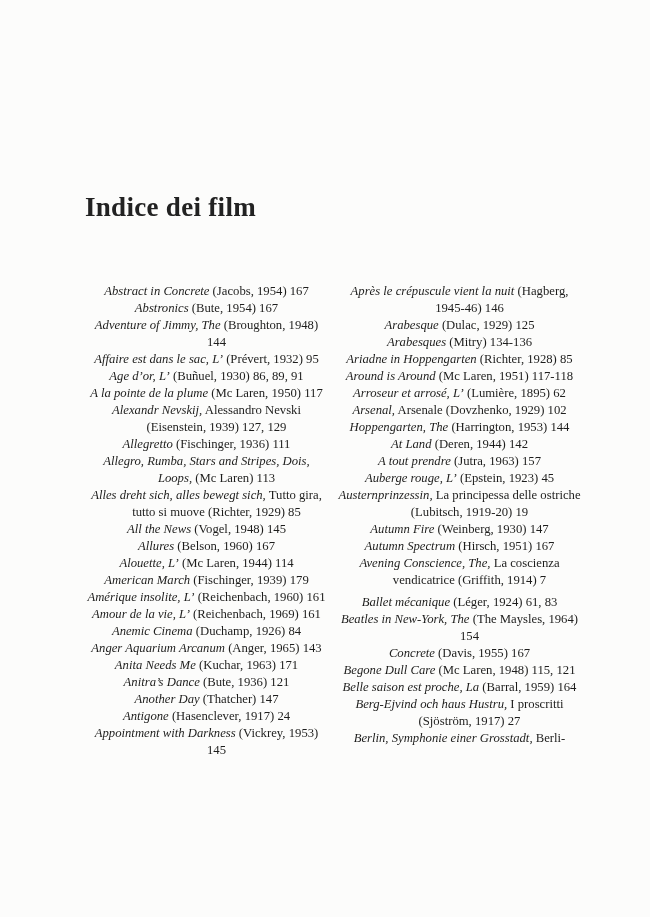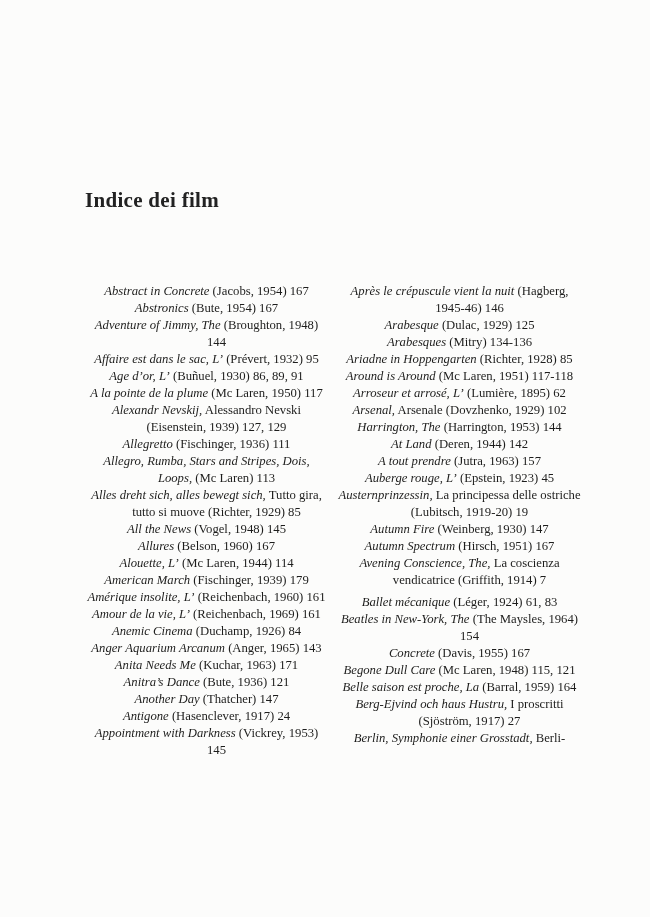--- a/index.html
+++ b/index.html
@@ -13,21 +13,21 @@
     height: 917px;
     background: #fcfcfb;
     color: #1d1d1c;
     font-family: "Liberation Serif", "DejaVu Serif", serif;
     overflow: hidden;
   }
   .page-title {
     position: absolute;
     left: 85px;
     top: 174px;
-    font-size: 21px;
+    font-size: 27px;
     letter-spacing: 0.3px;
     color: #222;
   }
   .index-columns {
     position: absolute;
     left: 85px;
     top: 283px;
     width: 496px;
     display: flex;
     gap: 10px;
@@ -82,21 +82,21 @@
         <p class="entry"><span class="title-it">Appointment with Darkness</span><span> (Vickrey, 1953) 145</span></p>
       </div>
     <div class="index-column" id="col-right">
         <p class="entry"><span class="title-it">Après le crépuscule vient la nuit</span><span> (Hagberg, 1945-46) 146</span></p>
         <p class="entry"><span class="title-it">Arabesque</span><span> (Dulac, 1929) 125</span></p>
         <p class="entry"><span class="title-it">Arabesques</span><span> (Mitry) 134-136</span></p>
         <p class="entry"><span class="title-it">Ariadne in Hoppengarten</span><span> (Richter, 1928) 85</span></p>
         <p class="entry"><span class="title-it">Around is Around</span><span> (Mc Laren, 1951) 117-118</span></p>
         <p class="entry"><span class="title-it">Arroseur et arrosé, L’</span><span> (Lumière, 1895) 62</span></p>
         <p class="entry"><span class="title-it">Arsenal,</span><span> Arsenale (Dovzhenko, 1929) 102</span></p>
-        <p class="entry"><span class="title-it">Harrington, The</span><span> (Harrington, 1953) 144</span></p>
+        <p class="entry"><span class="title-it">Hoppengarten, The</span><span> (Harrington, 1953) 144</span></p>
         <p class="entry"><span class="title-it">At Land</span><span> (Deren, 1944) 142</span></p>
         <p class="entry"><span class="title-it">A tout prendre</span><span> (Jutra, 1963) 157</span></p>
         <p class="entry"><span class="title-it">Auberge rouge, L’</span><span> (Epstein, 1923) 45</span></p>
         <p class="entry"><span class="title-it">Austernprinzessin,</span><span> La principessa delle ostriche (Lubitsch, 1919-20) 19</span></p>
         <p class="entry"><span class="title-it">Autumn Fire</span><span> (Weinberg, 1930) 147</span></p>
         <p class="entry"><span class="title-it">Autumn Spectrum</span><span> (Hirsch, 1951) 167</span></p>
         <p class="entry"><span class="title-it">Avening Conscience, The,</span><span> La coscienza vendicatrice (Griffith, 1914) 7</span></p>
         <p class="entry gap"><span class="title-it">Ballet mécanique</span><span> (Léger, 1924) 61, 83</span></p>
         <p class="entry"><span class="title-it">Beatles in New-York, The</span><span> (The Maysles, 1964) 154</span></p>
         <p class="entry"><span class="title-it">Concrete</span><span> (Davis, 1955) 167</span></p>

